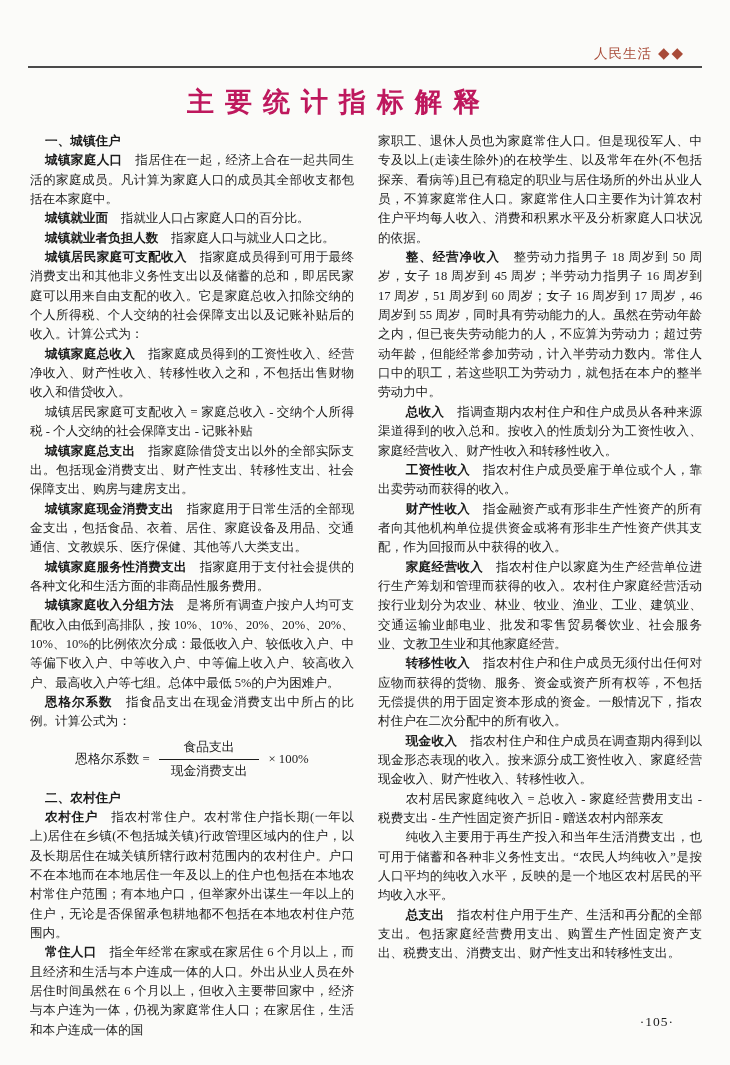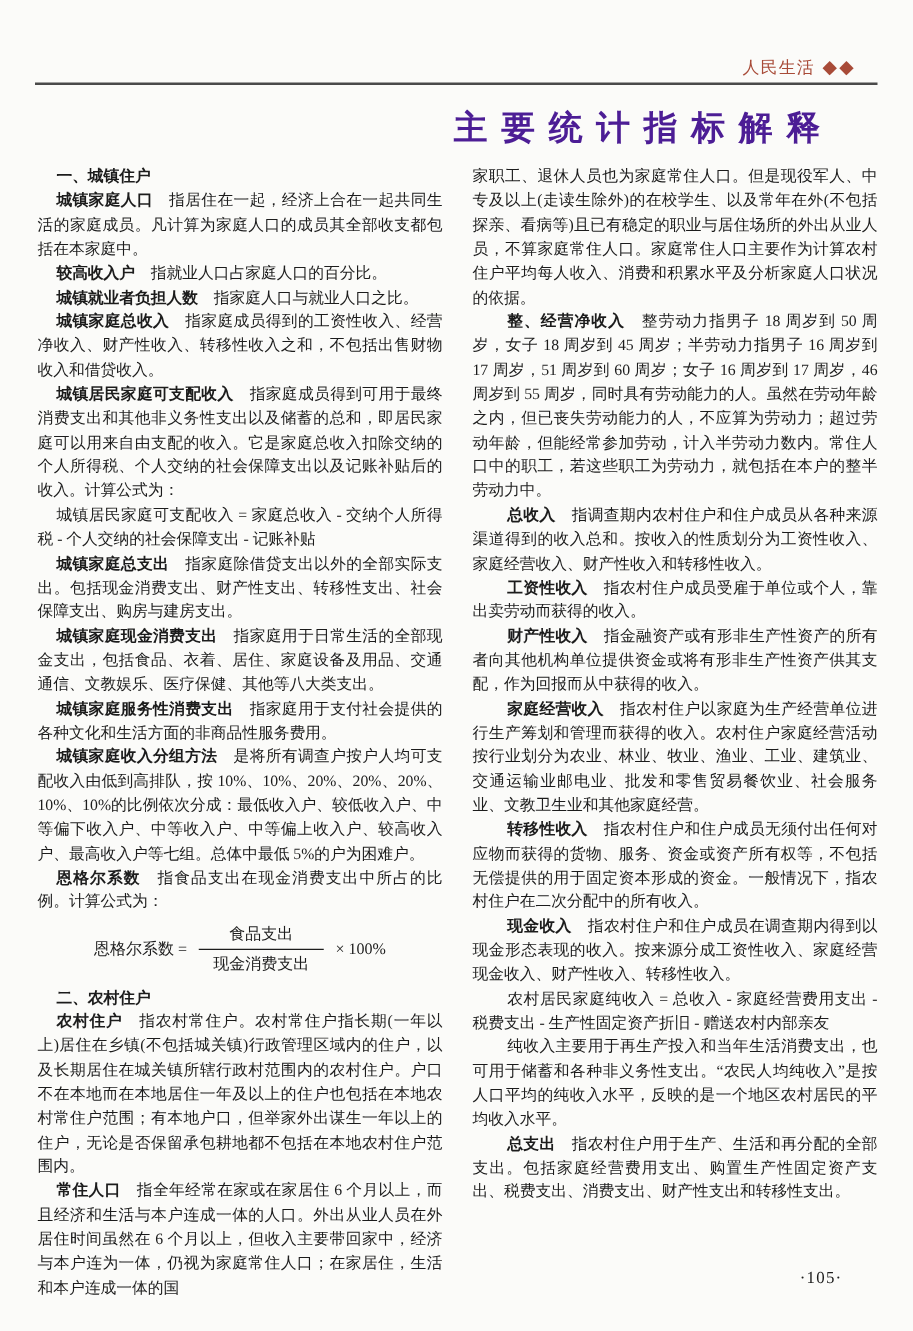--- a/index.html
+++ b/index.html
@@ -20,24 +20,24 @@
   }
   .header .diamonds { font-size: 15px; margin-left: 6px; letter-spacing: 2px; }
 
   .header-rule {
     position: absolute; top: 66px; left: 28px; right: 28px;
     border-top: 2.5px solid #4a4a4a;
   }
 
   .title {
     position: absolute; top: 84px; left: 0; width: 667px;
-    margin: 0; text-align: right;
+    margin: 0; text-align: center;
     font-size: 27px; font-weight: bold;
     letter-spacing: 11px; text-indent: 11px;
-    color: #4c1d95;
+    color: #be185d;
   }
 
   .columns {
     position: absolute; top: 132px; left: 30px;
     width: 672px;
     display: flex; gap: 24px;
   }
   .column { width: 331px; font-size: 12.6px; line-height: 19.35px; }
 
   .column p {
@@ -75,24 +75,24 @@
   </div>
 
   <div class="header-rule"></div>
 
   <h1 class="title">主要统计指标解释</h1>
 
   <div class="columns">
     <div class="column left" id="col-left">
         <p class="section">一、城镇住户</p>
         <p class="def"><b>城镇家庭人口</b>　指居住在一起，经济上合在一起共同生活的家庭成员。凡计算为家庭人口的成员其全部收支都包括在本家庭中。</p>
-        <p class="def"><b>较高收入户</b>　指就业人口占家庭人口的百分比。</p>
+        <p class="def"><b>城镇就业面</b>　指就业人口占家庭人口的百分比。</p>
         <p class="def"><b>城镇就业者负担人数</b>　指家庭人口与就业人口之比。</p>
+        <p class="def"><b>城镇居民家庭可支配收入</b>　指家庭成员得到可用于最终消费支出和其他非义务性支出以及储蓄的总和，即居民家庭可以用来自由支配的收入。它是家庭总收入扣除交纳的个人所得税、个人交纳的社会保障支出以及记账补贴后的收入。计算公式为：</p>
         <p class="def"><b>城镇家庭总收入</b>　指家庭成员得到的工资性收入、经营净收入、财产性收入、转移性收入之和，不包括出售财物收入和借贷收入。</p>
-        <p class="def"><b>城镇居民家庭可支配收入</b>　指家庭成员得到可用于最终消费支出和其他非义务性支出以及储蓄的总和，即居民家庭可以用来自由支配的收入。它是家庭总收入扣除交纳的个人所得税、个人交纳的社会保障支出以及记账补贴后的收入。计算公式为：</p>
         <p class="plain">城镇居民家庭可支配收入 = 家庭总收入 - 交纳个人所得税 - 个人交纳的社会保障支出 - 记账补贴</p>
         <p class="def"><b>城镇家庭总支出</b>　指家庭除借贷支出以外的全部实际支出。包括现金消费支出、财产性支出、转移性支出、社会保障支出、购房与建房支出。</p>
         <p class="def"><b>城镇家庭现金消费支出</b>　指家庭用于日常生活的全部现金支出，包括食品、衣着、居住、家庭设备及用品、交通通信、文教娱乐、医疗保健、其他等八大类支出。</p>
         <p class="def"><b>城镇家庭服务性消费支出</b>　指家庭用于支付社会提供的各种文化和生活方面的非商品性服务费用。</p>
         <p class="def"><b>城镇家庭收入分组方法</b>　是将所有调查户按户人均可支配收入由低到高排队，按 10%、10%、20%、20%、20%、10%、10%的比例依次分成：最低收入户、较低收入户、中等偏下收入户、中等收入户、中等偏上收入户、较高收入户、最高收入户等七组。总体中最低 5%的户为困难户。</p>
         <p class="def"><b>恩格尔系数</b>　指食品支出在现金消费支出中所占的比例。计算公式为：</p>
         <div class="formula">
           <span>恩格尔系数 =</span>
           <span class="frac">
             <span class="num">食品支出</span>

